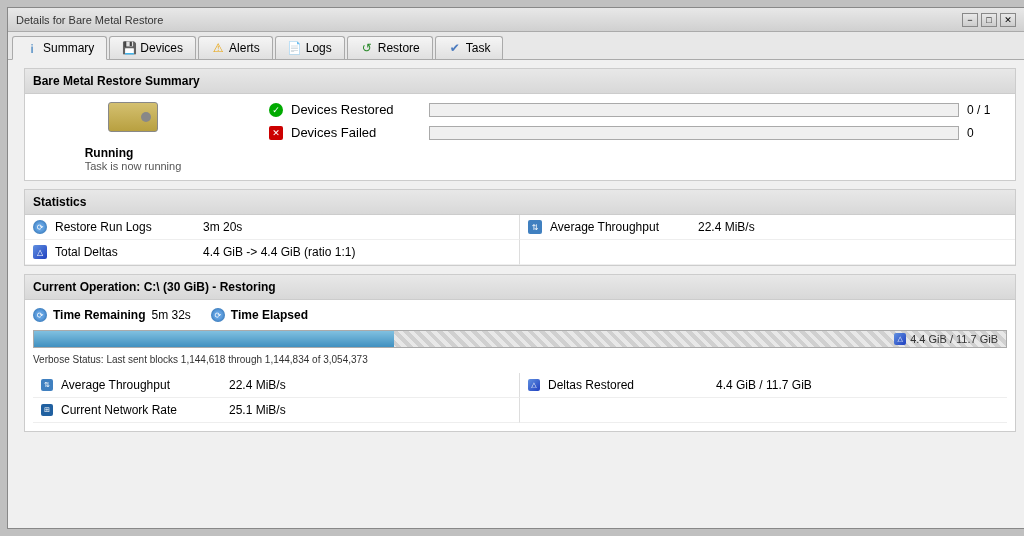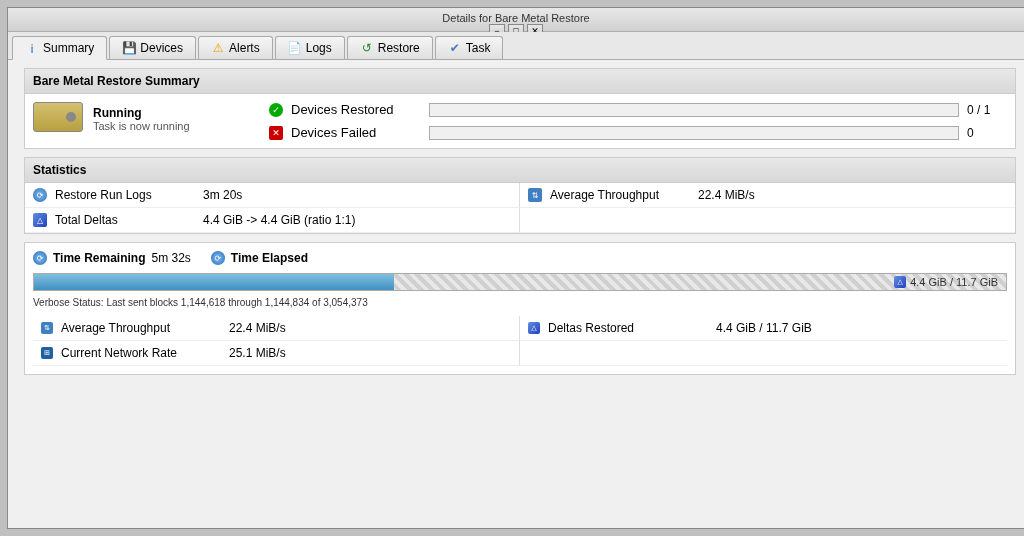--- a/index.html
+++ b/index.html
@@ -21,21 +21,20 @@
       flex-direction: column;
     }
     .title-bar {
       background: linear-gradient(to bottom, #e8e8e8, #d0d0d0);
       border-bottom: 1px solid #aaa;
       padding: 4px 8px;
       display: flex;
       align-items: center;
       justify-content: space-between;
       height: 24px;
-      flex-direction: column;
     }
     .title-bar-text {
       font-size: 11px;
       color: #333;
       font-weight: normal;
     }
     .title-bar-controls {
       display: flex;
       gap: 3px;
     }
@@ -385,21 +384,21 @@
       <span>Task</span>
     </div>
   </div>
 
   <div class="content">
 
     <div class="section">
       <div class="section-header">Bare Metal Restore Summary</div>
       <div class="section-body">
         <div class="status-row">
-          <div style="display:flex;align-items:center;gap:10px;min-width:200px;">
+          <div style="display:flex;align-items:center;gap:10px;min-width:200px;flex-direction:column;">
             <div class="hdd-icon"></div>
             <div class="status-text">
               <div class="label">Running</div>
               <div class="sublabel">Task is now running</div>
             </div>
           </div>
           <div style="flex:1; display:flex; flex-direction:column; gap:8px; padding-left:20px;">
             <div class="device-row">
               <span class="icon-check">✓</span>
               <span class="device-label" style="width:130px;">Devices Restored</span>
@@ -437,20 +436,21 @@
         <div class="stat-row divider-v">
           <span class="icon-delta">△</span>
           <span class="stat-label">Total Deltas</span>
           <span class="stat-value">4.4 GiB -&gt; 4.4 GiB (ratio 1:1)</span>
         </div>
         <div class="stat-row"></div>
       </div>
     </div>
 
     <div class="section op-section">
+      <div class="section-header">Current Operation: C:\ (30 GiB) - Restoring</div>
       <div class="section-body">
         <div class="time-row">
           <div class="time-item">
             <span class="icon-circle-blue">⟳</span>
             <span class="time-label">Time Remaining</span>
             <span>5m 32s</span>
           </div>
           <div class="time-item">
             <span class="icon-circle-blue">⟳</span>
             <span class="time-label">Time Elapsed</span>

